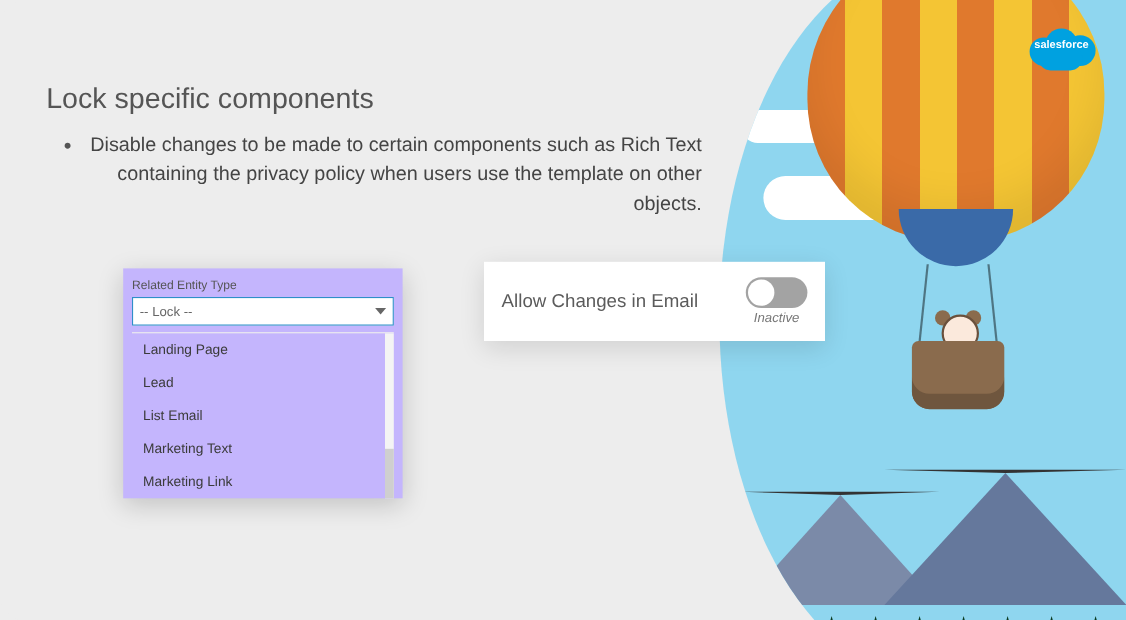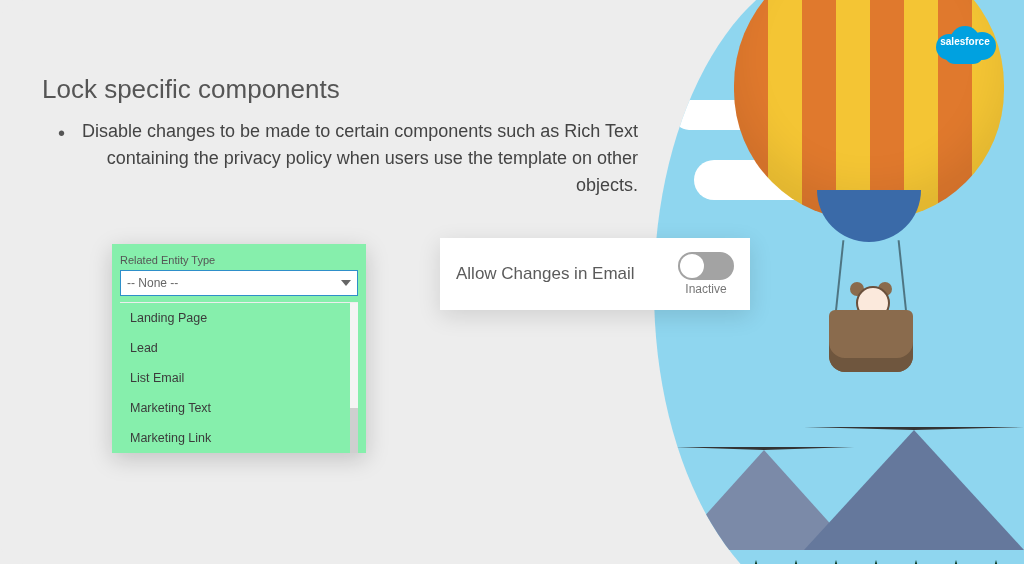--- a/index.html
+++ b/index.html
@@ -161,21 +161,21 @@
     position:absolute;
     left:-20px; top:0;
     color:#555;
     font-size:20px;
   }
   
   .dropdown-card {
     position:absolute;
     left:112px; top:244px;
     width:254px;
-    background:#86efac;
+    background:#c4b5fd;
     box-shadow: 0 6px 22px rgba(0,0,0,.18);
     padding:10px 8px 0 8px;
     box-sizing:border-box;
   }
   .dd-label {
     font-size:11px; color:#555; margin-bottom:4px;
   }
   .dd-input {
     border:1px solid #2e8fc9;
     height:24px;
@@ -224,21 +224,21 @@
   .toggle-wrap { display:flex; flex-direction:column; align-items:center; gap:2px; }
   .toggle {
     width:56px; height:28px; border-radius:14px;
     background:#a3a3a3; position:relative;
   }
   .knob {
     position:absolute; left:2px; top:2px;
     width:24px; height:24px; border-radius:50%;
     background:#fff;
   }
-  .toggle-state { font-size:12px; color:#777; }
+  .toggle-state { font-size:12px; color:#777;font-style:italic; }
 </style>
 </head>
 <body>
 
 <div class="stage">
 
   <div class="sky">
     <div class="cloud" style="left:40px; top:200px; width:120px; height:40px;"></div>
     <div class="cloud" style="left:20px; top:140px; width:80px; height:30px;"></div>
 
@@ -280,21 +280,21 @@
     <span>salesforce</span>
   </div>
 
   <h1>Lock specific components</h1>
 
   <div class="bullet">Disable changes to be made to certain components such as Rich Text containing the privacy policy when users use the template on other objects.</div>
 
   <div class="dropdown-card">
     <div class="dd-label">Related Entity Type</div>
     <div class="dd-input">
-      <span>-- None --</span>
+      <span>-- Lock --</span>
       <span class="caret"></span>
     </div>
     <div class="dd-list">
       <div class="dd-item">Landing Page</div>
       <div class="dd-item">Lead</div>
       <div class="dd-item">List Email</div>
       <div class="dd-item">Marketing Text</div>
       <div class="dd-item">Marketing Link</div>
       <div class="dd-scroll">
         <div class="dd-thumb"></div>

